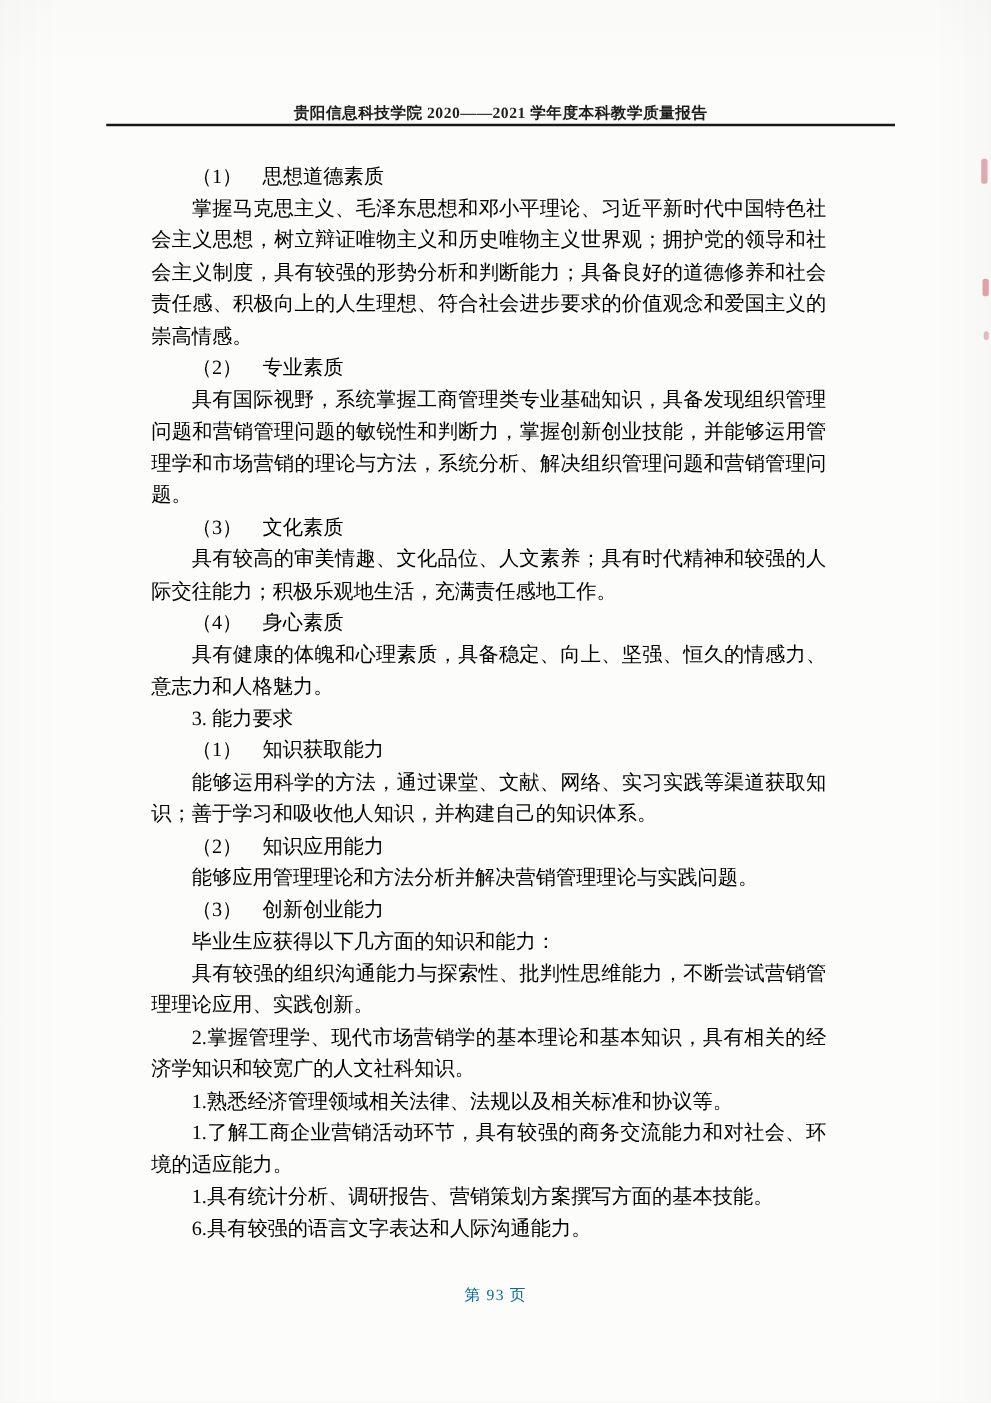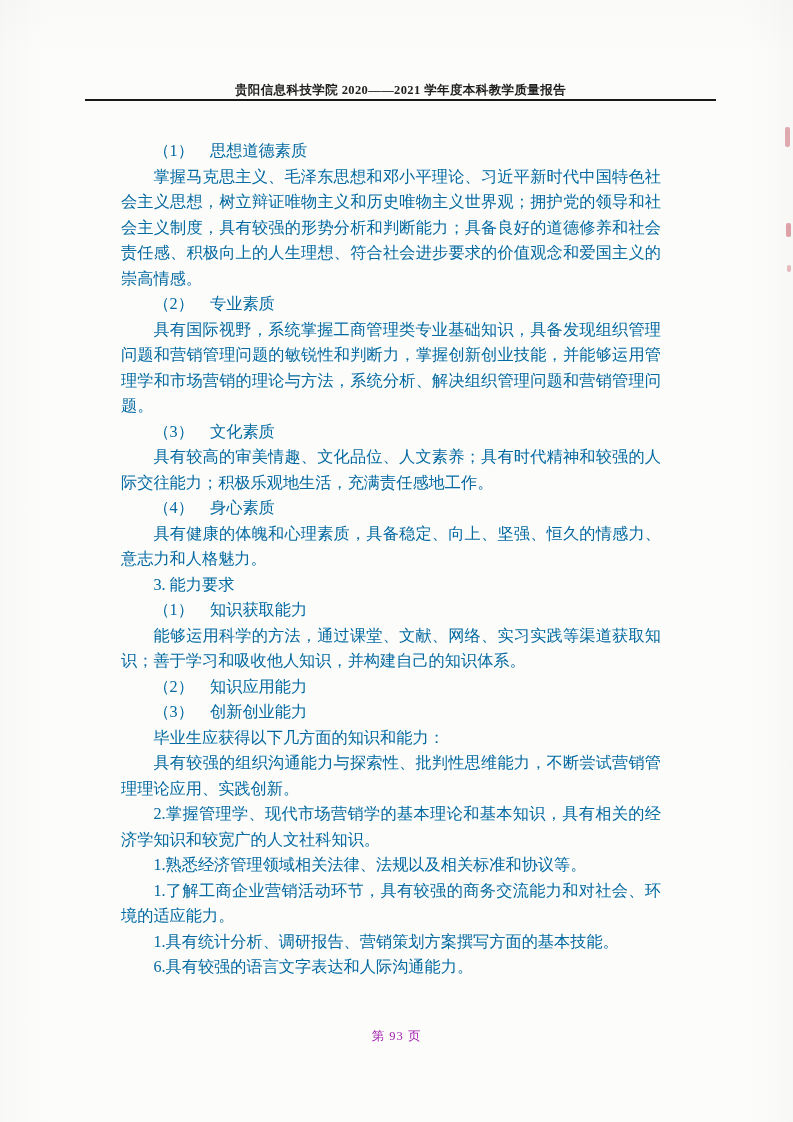--- a/index.html
+++ b/index.html
@@ -34,38 +34,38 @@
     white-space: nowrap;
   }
   .header-rule {
     position: absolute;
     top: 99px; left: 85px;
     width: 631px; height: 2px;
     background: #181818;
   }
   .content {
     position: absolute;
-    top: 139px; left: 121px;
+    top: 129px; left: 121px;
     width: 540px;
     font-size: 16.2px;
     line-height: 25.5px;
-    color: #0369a1;
+    color: #000000;
     text-align: justify;
   }
   .content p {
     margin: 0;
     text-indent: 2em;
   }
   .footer {
     position: absolute;
     top: 1028px; left: 0;
     width: 793px;
     text-align: center;
     font-size: 12.5px;
-    color: #a21caf;
+    color: #0369a1;
     letter-spacing: 1px;
   }
   .scan-mark {
     position: absolute;
     border-radius: 2px;
     filter: blur(0.6px);
     pointer-events: none;
   }
   .scan-mark-1 { left: 785px; top: 127px; width: 5px; height: 20px; background: rgba(198, 92, 103, 0.50); }
   .scan-mark-2 { left: 786px; top: 223px; width: 5px; height: 14px; background: rgba(198, 92, 103, 0.55); }
@@ -85,20 +85,21 @@
     <p>（2）　专业素质</p>
     <p>具有国际视野，系统掌握工商管理类专业基础知识，具备发现组织管理问题和营销管理问题的敏锐性和判断力，掌握创新创业技能，并能够运用管理学和市场营销的理论与方法，系统分析、解决组织管理问题和营销管理问题。</p>
     <p>（3）　文化素质</p>
     <p>具有较高的审美情趣、文化品位、人文素养；具有时代精神和较强的人际交往能力；积极乐观地生活，充满责任感地工作。</p>
     <p>（4）　身心素质</p>
     <p>具有健康的体魄和心理素质，具备稳定、向上、坚强、恒久的情感力、意志力和人格魅力。</p>
     <p>3. 能力要求</p>
     <p>（1）　知识获取能力</p>
     <p>能够运用科学的方法，通过课堂、文献、网络、实习实践等渠道获取知识；善于学习和吸收他人知识，并构建自己的知识体系。</p>
     <p>（2）　知识应用能力</p>
+    <p>能够应用管理理论和方法分析并解决营销管理理论与实践问题。</p>
     <p>（3）　创新创业能力</p>
     <p>毕业生应获得以下几方面的知识和能力：</p>
     <p>具有较强的组织沟通能力与探索性、批判性思维能力，不断尝试营销管理理论应用、实践创新。</p>
     <p>2.掌握管理学、现代市场营销学的基本理论和基本知识，具有相关的经济学知识和较宽广的人文社科知识。</p>
     <p>1.熟悉经济管理领域相关法律、法规以及相关标准和协议等。</p>
     <p>1.了解工商企业营销活动环节，具有较强的商务交流能力和对社会、环境的适应能力。</p>
     <p>1.具有统计分析、调研报告、营销策划方案撰写方面的基本技能。</p>
     <p>6.具有较强的语言文字表达和人际沟通能力。</p>
   </div>
 

